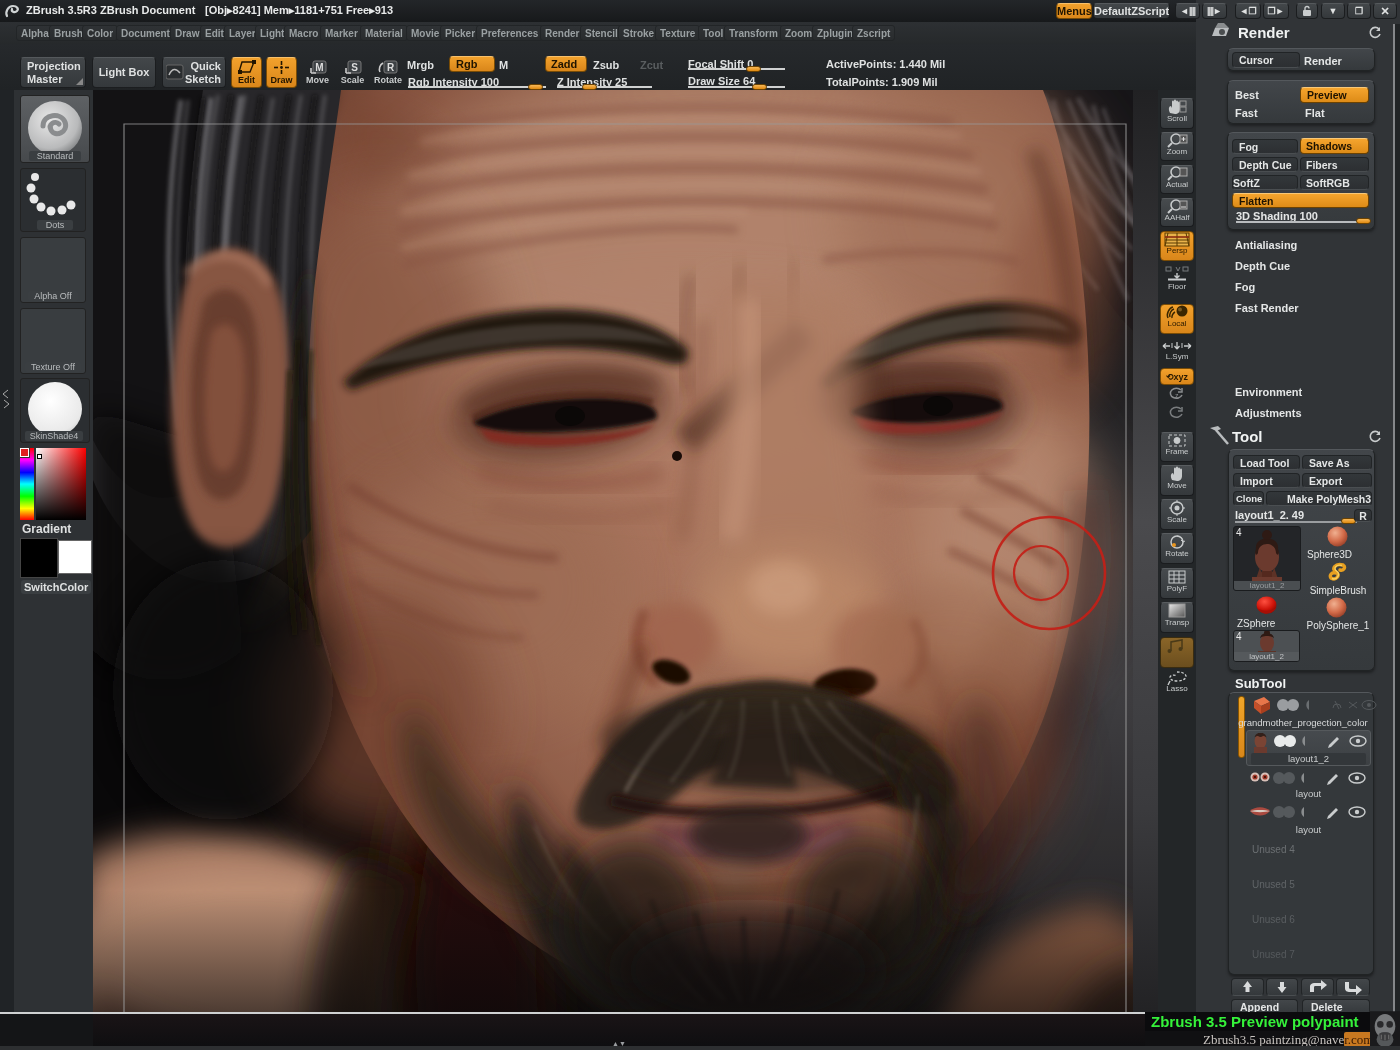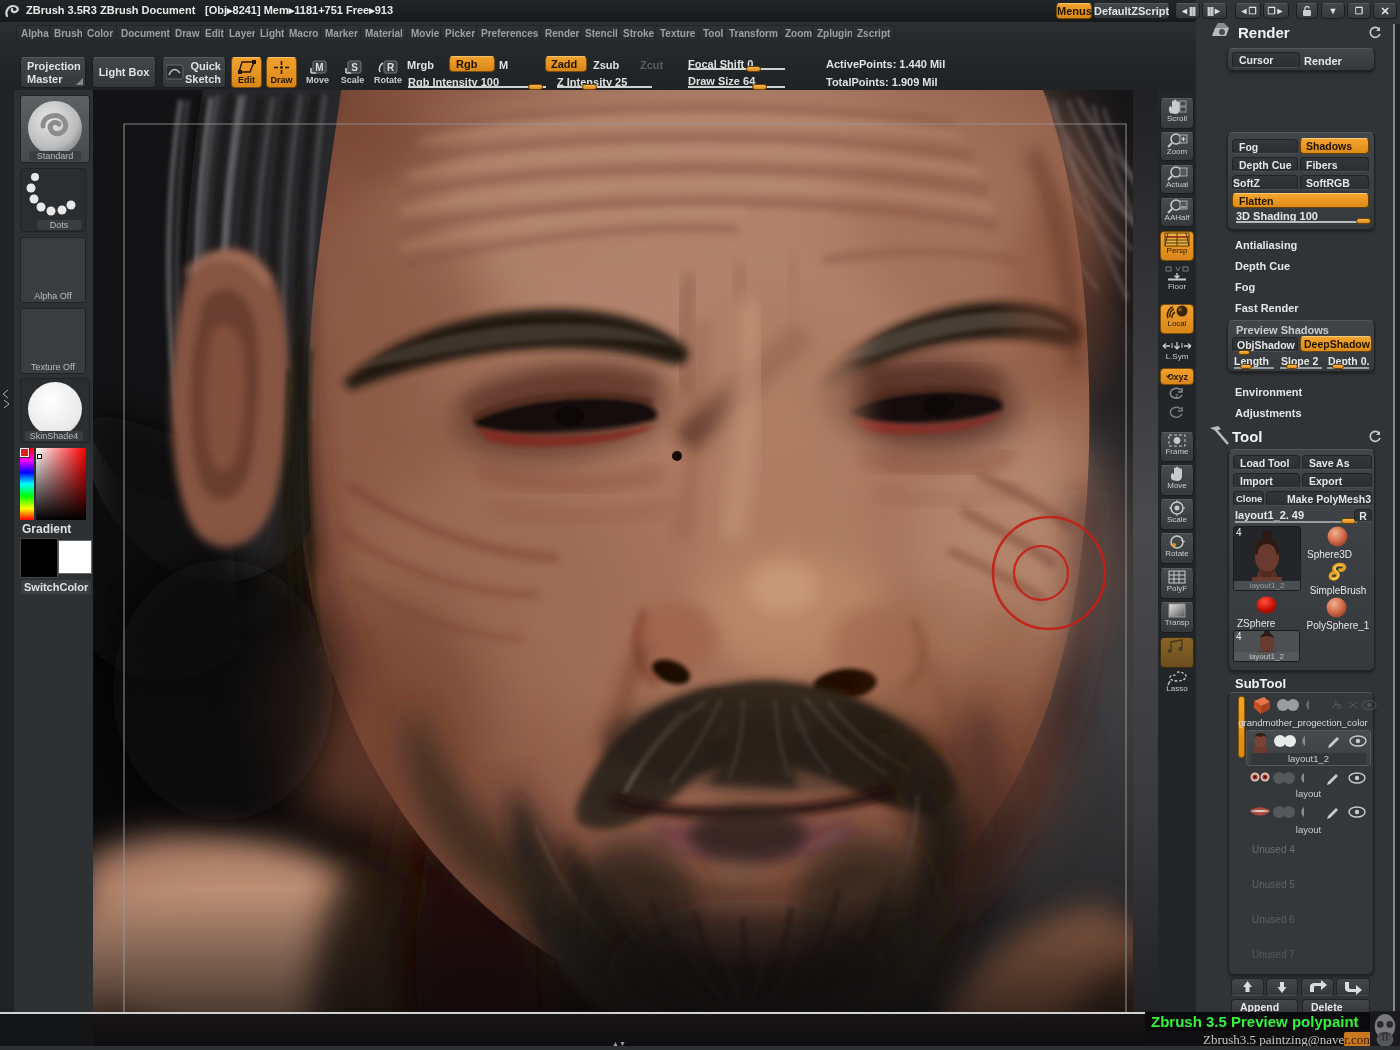--- a/index.html
+++ b/index.html
@@ -171,21 +171,21 @@
           <g fill="#e8e8e8">
             <circle cx="14" cy="8" r="4"></circle>
             <circle cx="10" cy="19" r="4.5"></circle>
             <circle cx="13" cy="30" r="4.5"></circle>
             <circle cx="20" cy="38" r="4.5"></circle>
             <circle cx="30" cy="42" r="4.5"></circle>
             <circle cx="41" cy="41" r="4.5"></circle>
             <circle cx="50" cy="36" r="4.5"></circle>
           </g>
         </svg>
-  <span class="thumblabel" style="left:16px;bottom:1px;width:44px">Dots</span>
+  <span class="thumblabel" style="left:16px;bottom:1px;width:36px">Dots</span>
  </div>
 
  <div class="thumb" style="left:6px;top:147px;width:66px;height:66px;background:#393d40">
   <span class="thumblabel" style="left:7px;bottom:1px;width:50px">Alpha Off</span>
  </div>
 
  <div class="thumb" style="left:6px;top:218px;width:66px;height:66px;background:#393d40">
   <span class="thumblabel" style="left:4px;bottom:1px;width:56px">Texture Off</span>
  </div>
 
@@ -611,51 +611,42 @@
       </svg>
  <span class="header" style="left:42px;top:24px">Render</span>
  <svg class="abs" style="left:172px;top:26px" width="14" height="14" viewBox="0 0 14 14">
         <path d="M11 3 A5 5 0 1 0 12 8" stroke="#c9cccd" stroke-width="1.6" fill="none"></path>
         <path d="M12 1 v4 h-4" fill="#c9cccd"></path>
       </svg>
  <div class="group" style="left:31px;top:48px;width:148px;height:23px">
   <span class="pbtn" style="left:4px;top:3px;width:68px;height:16px;line-height:15px;padding-left:6px">Cursor</span>
   <span class="ptext" style="left:76px;top:6px">Render</span>
  </div>
+ <div class="group" style="left:31px;top:80px;width:148px;height:44px">
+  <span class="ptext" style="left:7px;top:8px">Best</span>
+  <span class="pbtn orange" style="left:72px;top:6px;width:69px;height:16px;line-height:15px;padding-left:6px">Preview</span>
+  <span class="ptext" style="left:7px;top:26px">Fast</span>
+  <span class="ptext" style="left:77px;top:26px">Flat</span>
+ </div>
  <div class="group" style="left:31px;top:132px;width:148px;height:98px">
   <span class="pbtn" style="left:4px;top:6px;width:66px;height:15px;line-height:14px;padding-left:6px">Fog</span>
   <span class="pbtn orange" style="left:72px;top:5px;width:69px;height:16px;line-height:15px;padding-left:5px">Shadows</span>
   <span class="pbtn" style="left:4px;top:24px;width:66px;height:15px;line-height:14px;padding-left:6px">Depth Cue</span>
   <span class="pbtn" style="left:72px;top:24px;width:69px;height:15px;line-height:14px;padding-left:5px">Fibers</span>
   <span class="pbtn" style="left:4px;top:42px;width:66px;height:15px;line-height:14px;">SoftZ</span>
   <span class="pbtn" style="left:72px;top:42px;width:69px;height:15px;line-height:14px;padding-left:5px">SoftRGB</span>
   <span class="pbtn orange" style="left:4px;top:60px;width:137px;height:15px;line-height:14px;padding-left:6px">Flatten</span>
   <span class="ptext" style="left:8px;top:77px">3D Shading 100</span>
   <div class="slider" style="left:8px;top:88px;width:134px;background:#b9bcbe"></div>
   <div class="shandle" style="left:128px;top:85px"></div>
  </div>
  <span class="ptext" style="left:39px;top:239px">Antialiasing</span>
  <span class="ptext" style="left:39px;top:260px">Depth Cue</span>
  <span class="ptext" style="left:39px;top:281px">Fog</span>
  <span class="ptext" style="left:39px;top:302px">Fast Render</span>
- <div class="group" style="left:31px;top:320px;width:148px;height:52px">
-  <span class="ptext" style="left:8px;top:3px;color:#c9cccd">Preview Shadows</span>
-  <span class="pbtn" style="left:4px;top:16px;width:66px;height:15px;line-height:14px;padding-left:4px;font-size:10.5px">ObjShadow</span>
-  <div class="shandle" style="left:10px;top:29px;width:12px;height:5px"></div>
-  <span class="pbtn orange" style="left:72px;top:15px;width:72px;height:16px;line-height:15px;padding-left:3px;font-size:10.5px">DeepShadow</span>
-  <span class="ptext" style="left:6px;top:34px;font-size:10.5px">Length</span>
-  <span class="ptext" style="left:53px;top:34px;font-size:10.5px">Slope 2</span>
-  <span class="ptext" style="left:100px;top:34px;font-size:10.5px">Depth 0.</span>
-  <div class="slider" style="left:6px;top:46px;width:40px;background:#9a9da0"></div>
-  <div class="shandle" style="left:12px;top:43px;width:12px;height:5px"></div>
-  <div class="slider" style="left:52px;top:46px;width:42px;background:#9a9da0"></div>
-  <div class="shandle" style="left:58px;top:43px;width:12px;height:5px"></div>
-  <div class="slider" style="left:99px;top:46px;width:42px;background:#9a9da0"></div>
-  <div class="shandle" style="left:104px;top:43px;width:12px;height:5px"></div>
- </div>
  <span class="ptext" style="left:39px;top:386px">Environment</span>
  <span class="ptext" style="left:39px;top:407px">Adjustments</span>
 
  <svg class="abs" style="left:12px;top:424px" width="26" height="22" viewBox="0 0 26 22">
         <path d="M2 4 L10 2 L13 5 L8 7 Z" fill="#b9bcbe"></path>
         <path d="M8 6 L20 20" stroke="#b9bcbe" stroke-width="2.5"></path>
       </svg>
  <span class="header" style="left:36px;top:428px">Tool</span>
  <svg class="abs" style="left:172px;top:430px" width="14" height="14" viewBox="0 0 14 14">
         <path d="M11 3 A5 5 0 1 0 12 8" stroke="#c9cccd" stroke-width="1.6" fill="none"></path>

